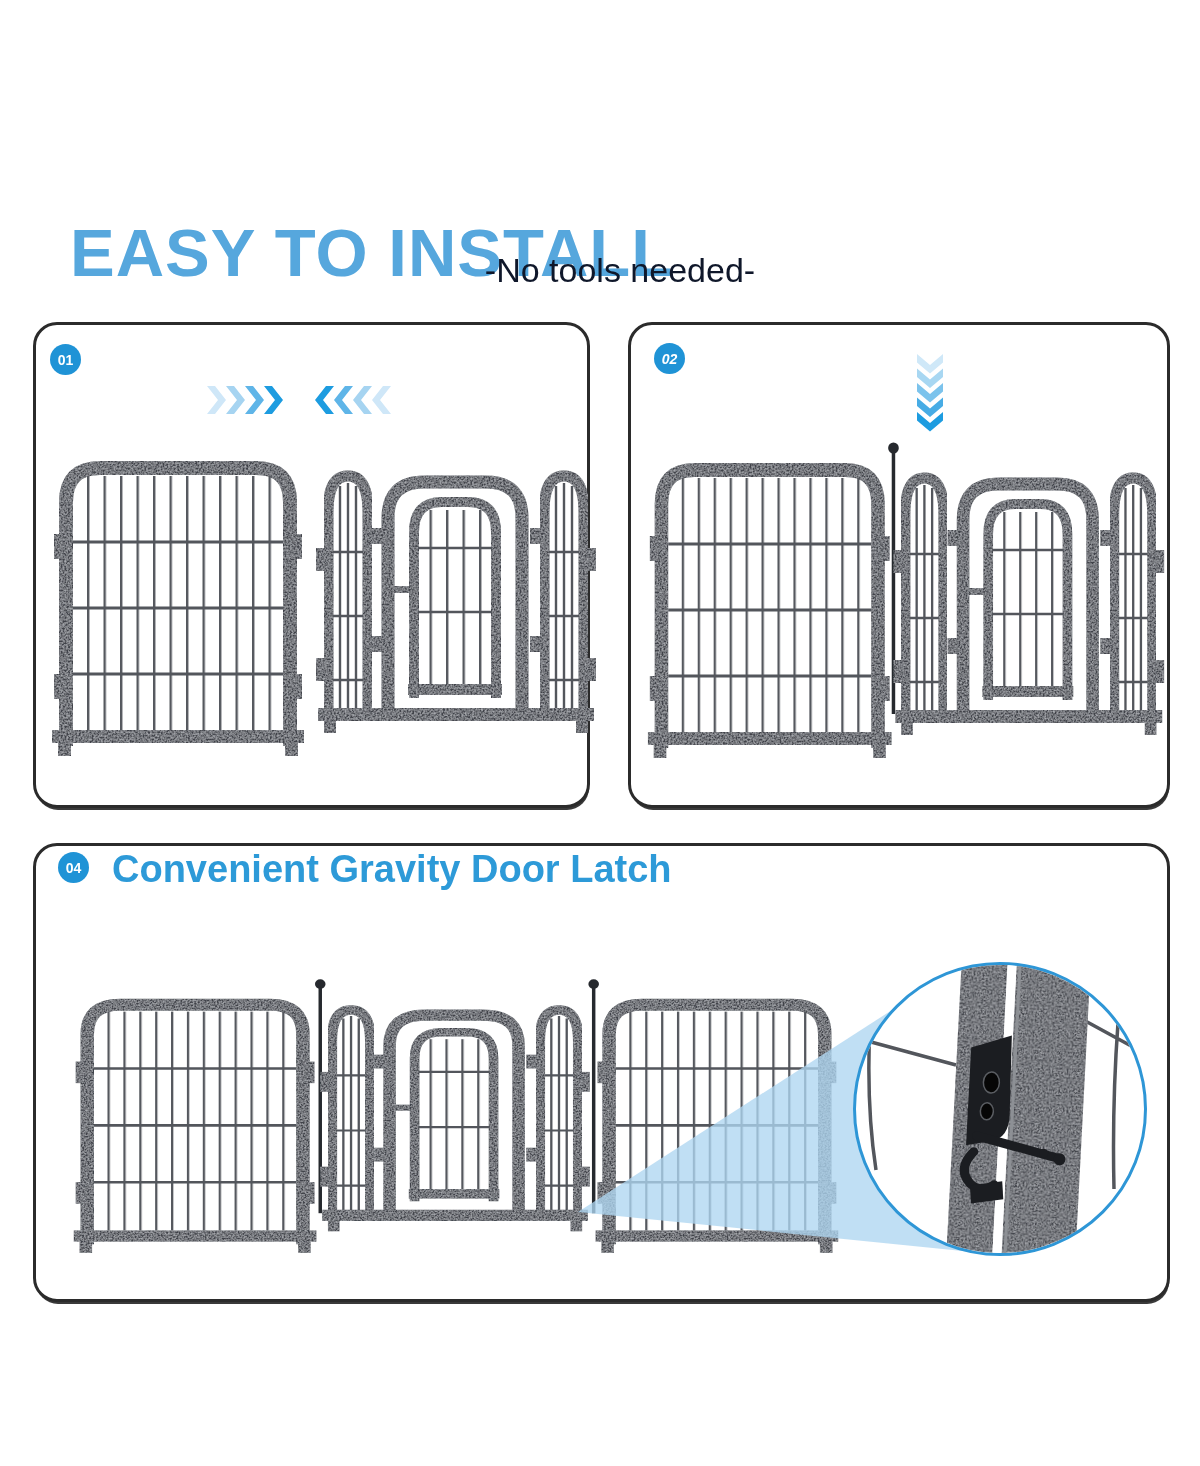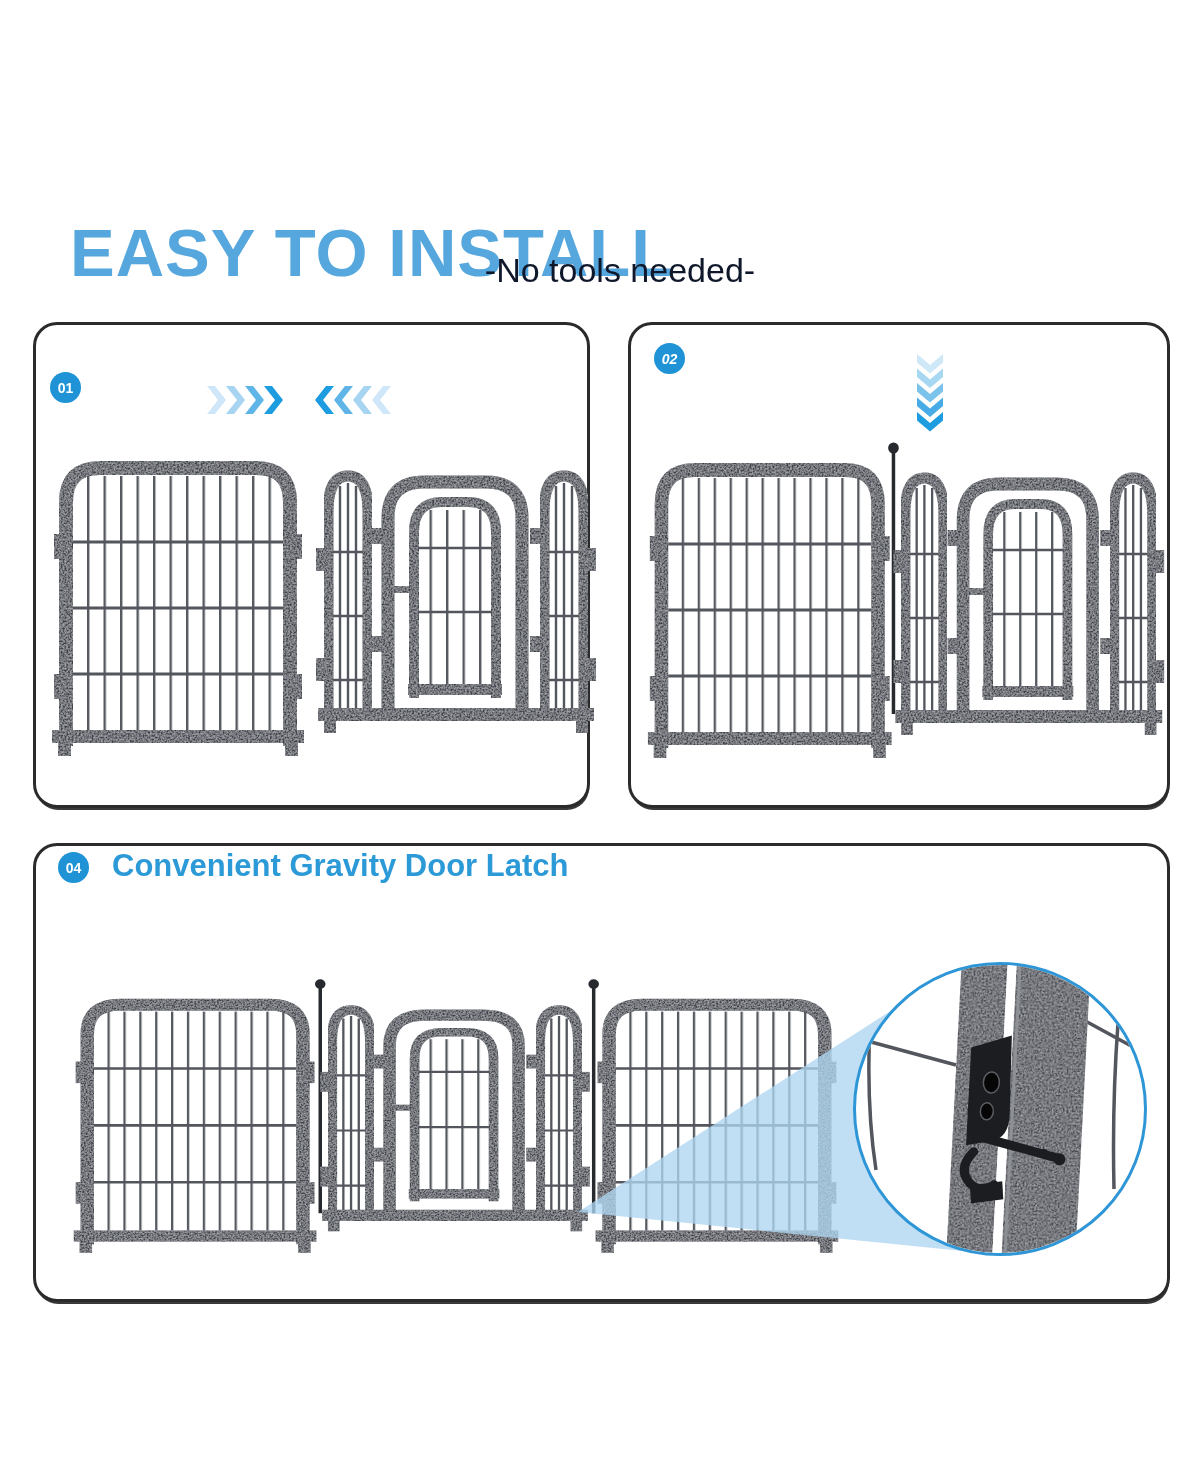--- a/index.html
+++ b/index.html
@@ -12,24 +12,24 @@
             font-size:34px;color:#0f172a;line-height:1.1;}
   .card{position:absolute;box-sizing:border-box;background:#fff;
         border:3px solid #2b2b2b;border-radius:24px;
         box-shadow:1px 4px 0 -2px #3a3a3a;}
   .card1{left:33px;top:322px;width:557px;height:486px;}
   .card2{left:628px;top:322px;width:542px;height:486px;}
   .card3{left:33px;top:843px;width:1137px;height:459px;}
   .badge{position:absolute;width:31px;height:31px;border-radius:50%;
          background:var(--badge_blue,#1f93d6);color:#fff;font-weight:bold;font-size:14px;
          display:flex;align-items:center;justify-content:center;z-index:9;}
-  .badge1{left:50px;top:344px;margin-top:28px;}
+  .badge1{left:50px;top:344px;}
   .badge2{left:654px;top:343px;font-style:italic;}
   .badge3{left:58px;top:852px;}
-  .heading3{position:absolute;left:112px;top:848px;font-size:31px;font-weight:bold;
+  .heading3{position:absolute;left:112px;top:848px;font-size:38px;font-weight:bold;
             color:var(--heading_blue,#2d9ad8);z-index:9;}
   .scene{position:absolute;z-index:4;}
   .arrows{position:absolute;z-index:5;}
   .beam{position:absolute;left:560px;top:990px;z-index:5;}
   .magnifier{position:absolute;left:853px;top:962px;width:294px;height:294px;
              box-sizing:border-box;border:3px solid var(--ring_blue,#2e96d6);
              border-radius:50%;background:#fff;overflow:hidden;z-index:6;}
   
   .frame-stroke{stroke:var(--fence_dark,#3f434a);fill:none;}
   .frame-fill{fill:var(--fence_dark,#3f434a);}

